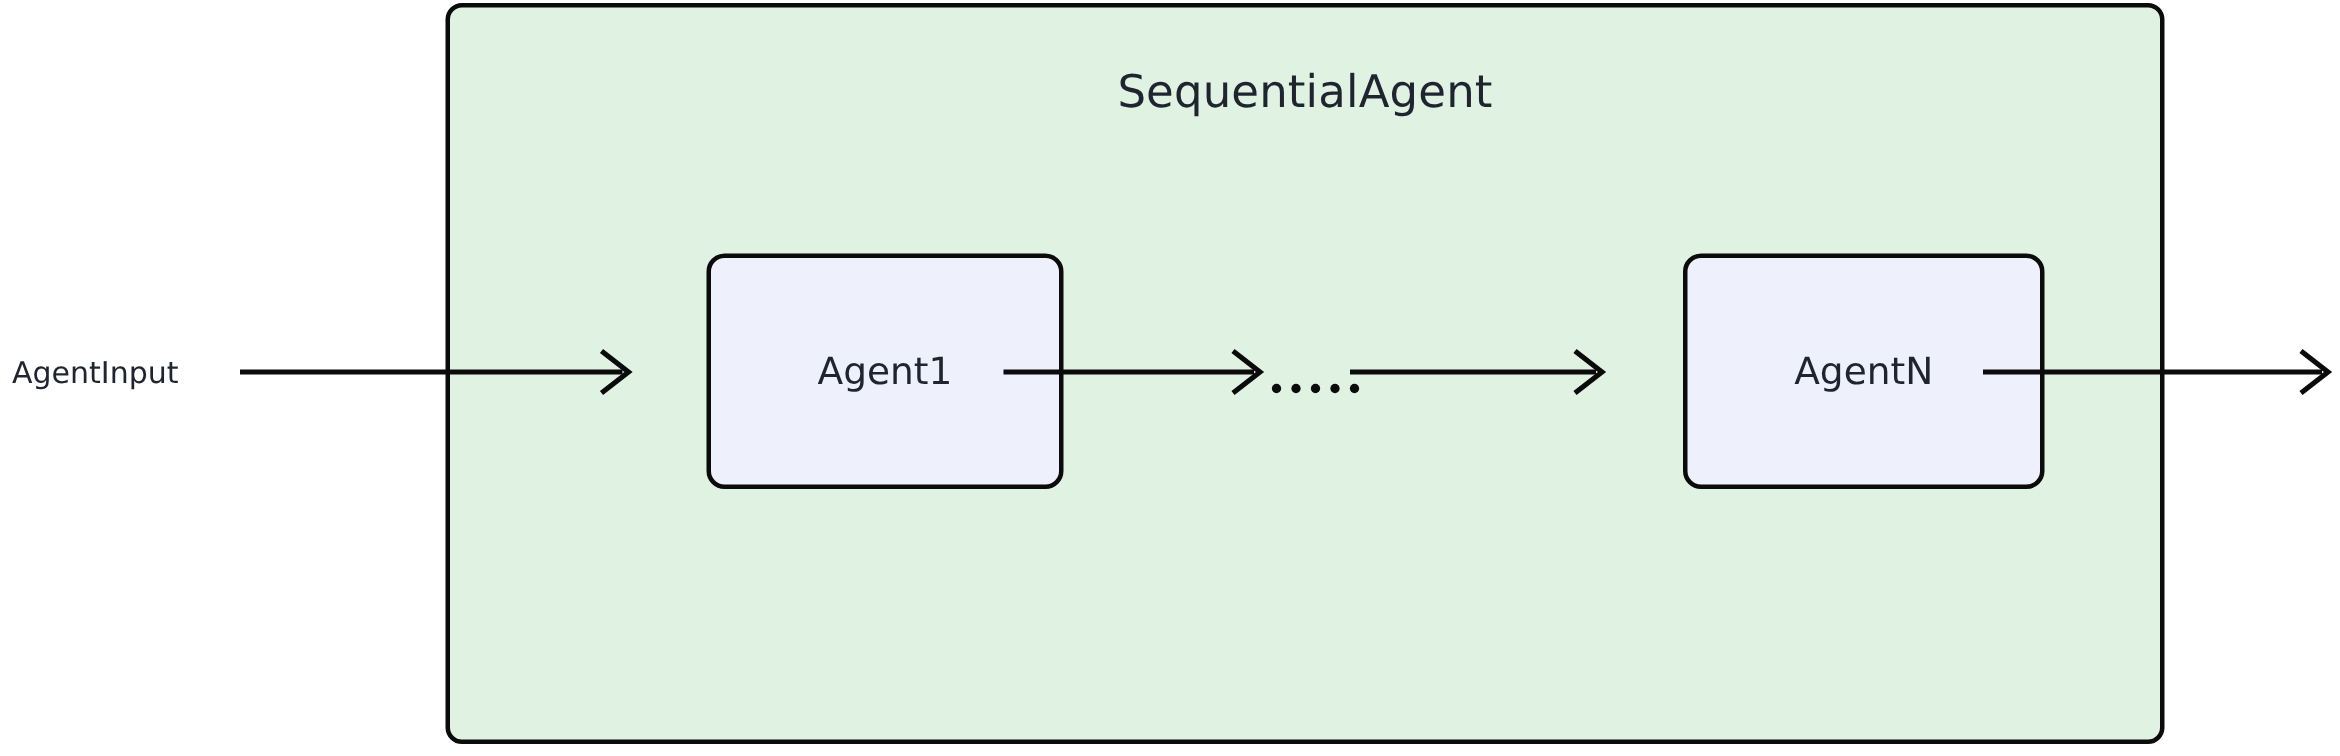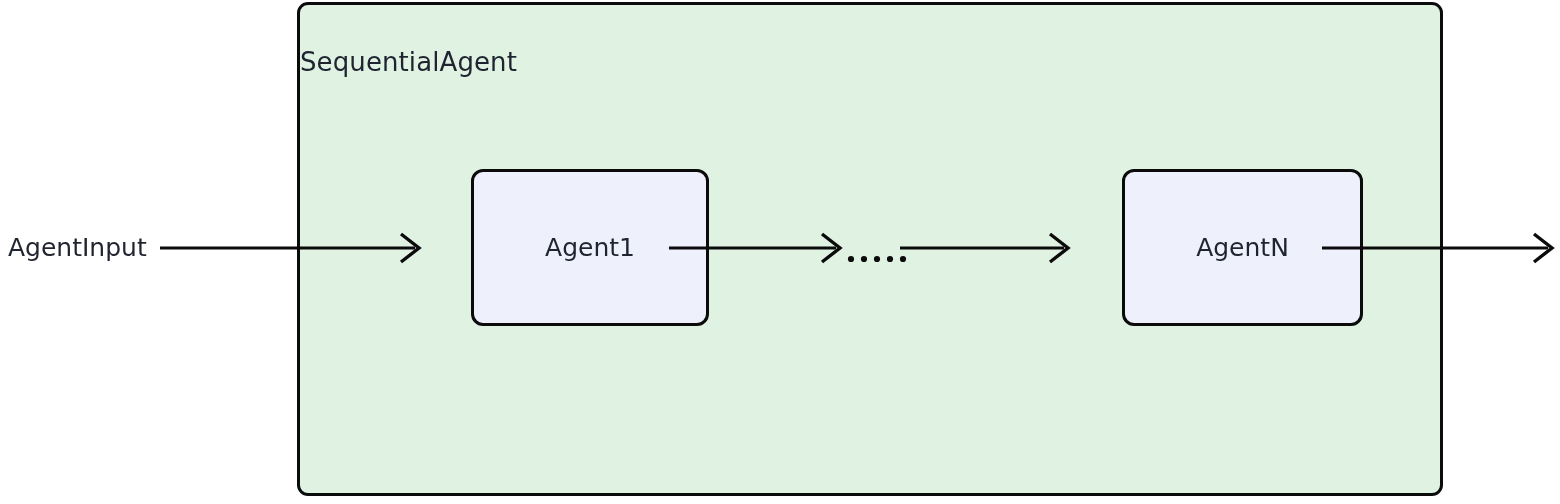--- a/index.html
+++ b/index.html
@@ -27,22 +27,22 @@
     box-sizing: border-box;
     background: #e0f3e3;
     border: 3px solid #0b0b0b;
     border-radius: 11px;
   }
   #seq-title {
     position: absolute;
     left: 0;
     top: 41px;
     width: 100%;
-    text-align: left;
-    font-size: 26px;
+    text-align: center;
+    font-size: 30px;
     color: #1f2430;
     letter-spacing: 0.1px;
     line-height: 32px;
   }
   
   .agent-box {
     position: absolute;
     top: 169px;
     height: 157px;
     box-sizing: border-box;
@@ -84,21 +84,21 @@
     stroke-linecap: butt;
     stroke-linejoin: miter;
   }
   .dot { fill: #0b0b0b; }
 
   
   #agent-input-label {
     position: absolute;
     left: 8px;
     top: 232px;
-    font-size: 25px;
+    font-size: 20px;
     color: #1f2430;
     line-height: 32px;
     white-space: nowrap;
   }
 </style>
 </head>
 <body>
 
 <div id="canvas">
 

